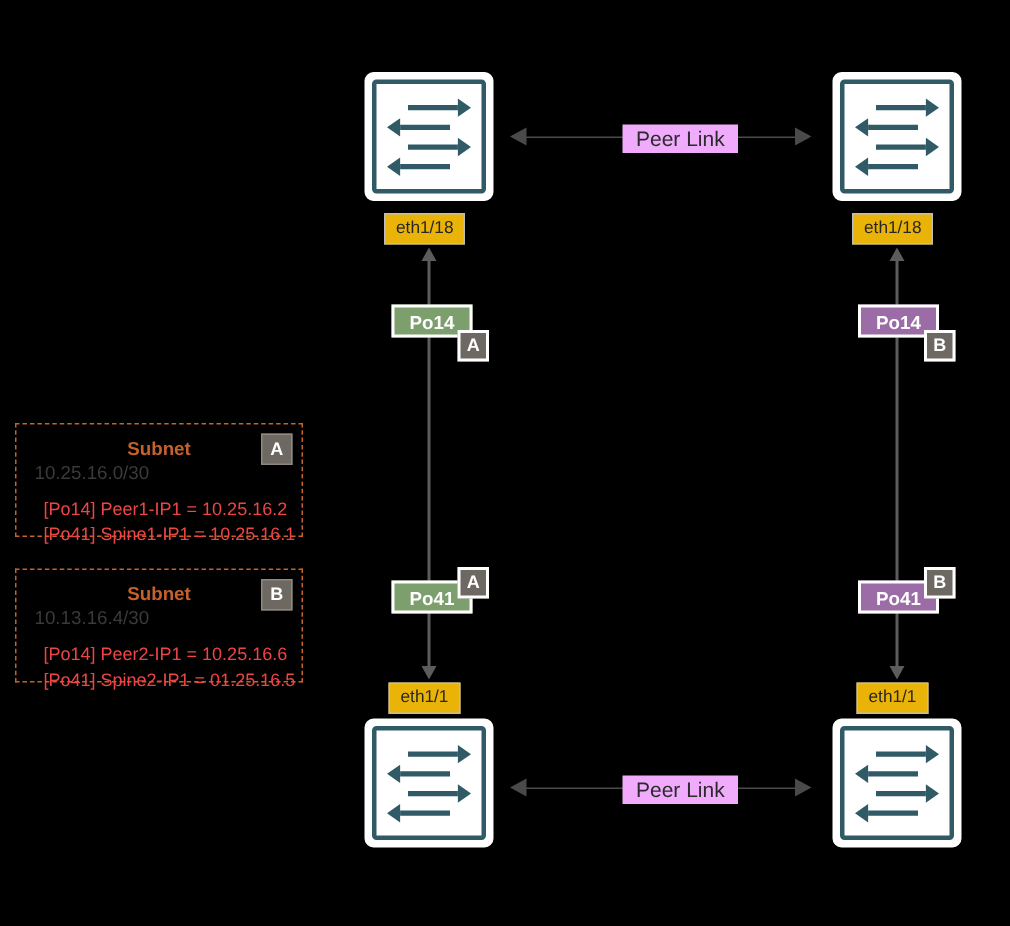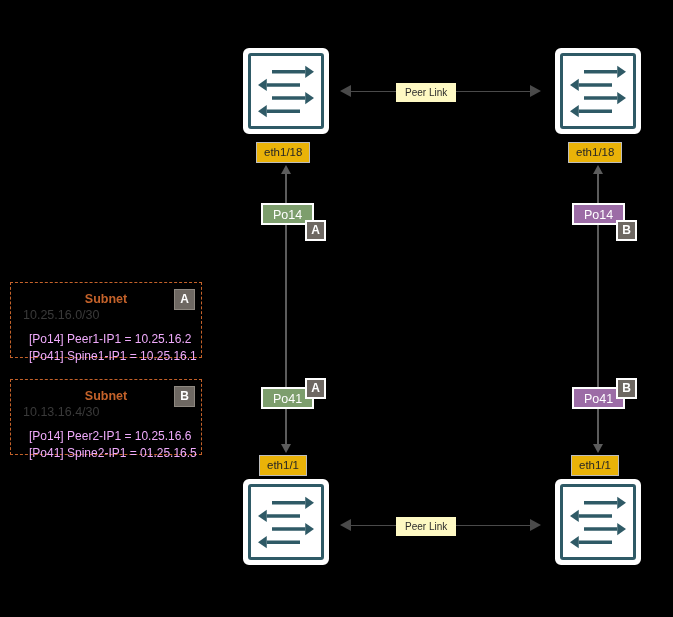--- a/index.html
+++ b/index.html
@@ -70,20 +70,21 @@
     position: absolute;
     box-sizing: border-box;
     border: 2px solid #ffffff;
     color: #ffffff;
     font-size: 12.5px;
     line-height: 20px;
     height: 22px;
     padding: 0 10px;
     text-align: center;
     white-space: nowrap;
+    font-weight: bold;
   }
   .po-green  { background: #7d9e6d; }
   .po-purple { background: #9c6ca6; }
 
   
   .tag {
     position: absolute;
     box-sizing: border-box;
     width: 21px;
     height: 21px;
@@ -106,27 +107,28 @@
     position: absolute;
     width: 0;
     height: 0;
     border-top: 6px solid transparent;
     border-bottom: 6px solid transparent;
   }
   .harrow.left  { border-right: 11px solid #4a4a4a; }
   .harrow.right { border-left: 11px solid #4a4a4a; }
   .peer-label {
     position: absolute;
-    background: #fef9c3;
+    background: #f0abfc;
     color: #2b2b2b;
-    font-size: 10px;
+    font-size: 14px;
     line-height: 17px;
     padding: 1px 9px;
     white-space: nowrap;
     text-align: center;
+    margin-left: 19px;
   }
 
   
   .subnet-box {
     position: absolute;
     box-sizing: border-box;
     border: 1px dashed #c4622a;
     background: transparent;
     padding: 9px 12px 10px 12px;
   }
@@ -137,21 +139,21 @@
     line-height: 15px;
     text-align: center;
   }
   .subnet-cidr {
     color: #3a3a3a;
     font-size: 12.5px;
     line-height: 17px;
   }
   .subnet-lines { margin-top: 7px; padding-left: 6px; }
   .subnet-line {
-    color: #f0abfc;
+    color: #ef4444;
     font-size: 12px;
     line-height: 17px;
     white-space: nowrap;
     text-align: center;
   }
   .subnet-tag {
     position: absolute;
     box-sizing: border-box;
     width: 21px;
     height: 21px;

